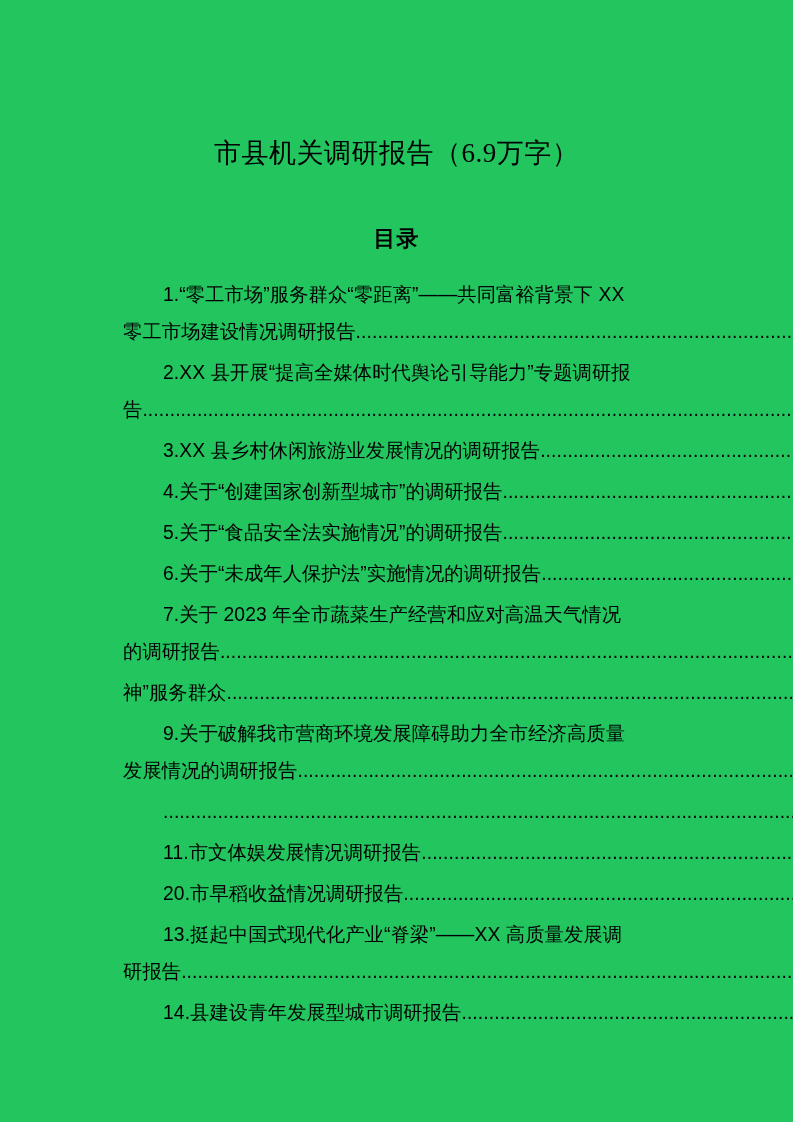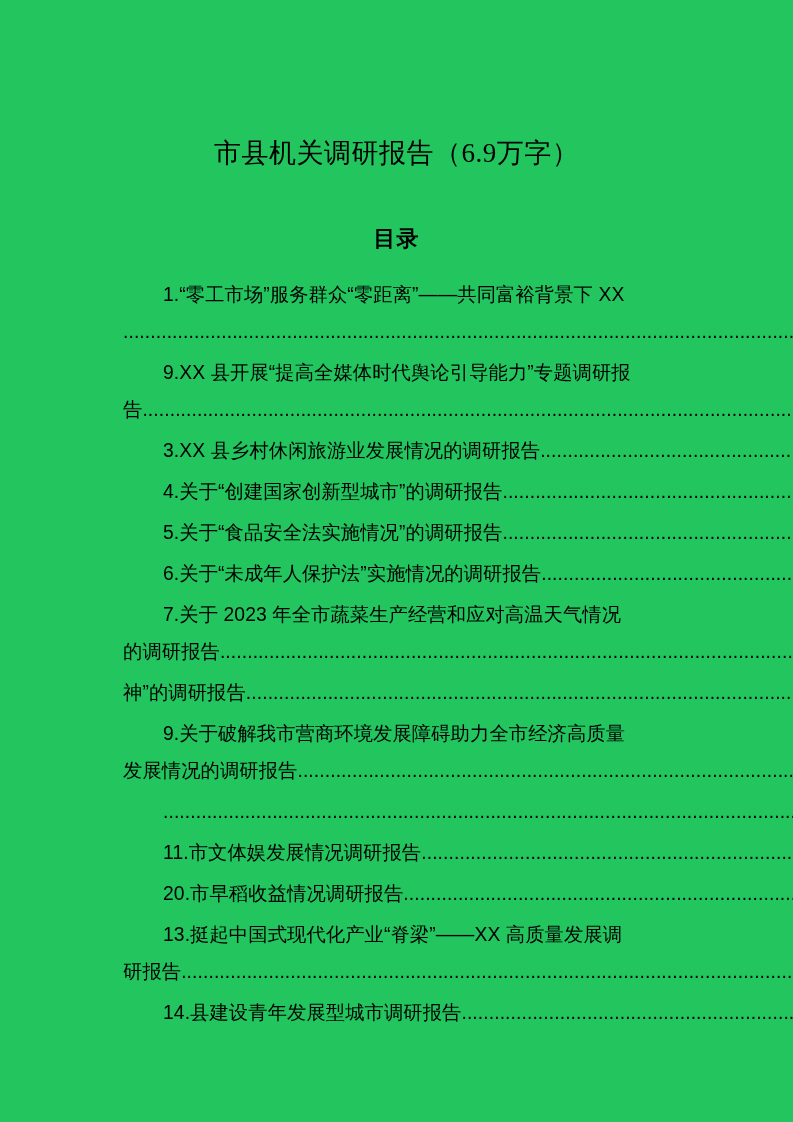--- a/index.html
+++ b/index.html
@@ -115,25 +115,26 @@
 <div class="page">
 
   <div class="doc-title">市县机关调研报告（6.9万字）</div>
 
   <div class="toc-heading">目录</div>
 
   <div class="toc" id="toc-list">
       <div class="entry-block">
         <div class="entry-head"><span>1.“零工市场”服务群众“零距离”——共同富裕背景下 XX</span><span class="justify-hack"></span></div>
         <div class="entry-tail">
-          <span class="leader-fill">...........................................................................................................................................</span>
-        </div>
-      </div>
-      <div class="entry-block">
-        <div class="entry-head"><span>9.XX 县开展“提高全媒体时代舆论引导能力”专题调研报</span><span class="justify-hack"></span></div>
+          <span class="txt">零工市场建设情况调研报告</span>
+          <span class="leader-fill">...........................................................................................................................................</span>
+        </div>
+      </div>
+      <div class="entry-block">
+        <div class="entry-head"><span>2.XX 县开展“提高全媒体时代舆论引导能力”专题调研报</span><span class="justify-hack"></span></div>
         <div class="entry-tail">
           <span class="txt">告</span>
           <span class="leader-fill">...........................................................................................................................................</span>
         </div>
       </div>
       <div class="entry-block">
         <div class="entry-single">
           <span class="indent"></span>
           <span class="txt">3.XX 县乡村休闲旅游业发展情况的调研报告</span>
           <span class="leader-fill">...........................................................................................................................................</span>
@@ -162,21 +163,21 @@
       </div>
       <div class="entry-block">
         <div class="entry-head"><span>7.关于 2023 年全市蔬菜生产经营和应对高温天气情况</span><span class="justify-hack"></span></div>
         <div class="entry-tail">
           <span class="txt">的调研报告</span>
           <span class="leader-fill">...........................................................................................................................................</span>
         </div>
       </div>
       <div class="entry-block">
         <div class="entry-tail">
-          <span class="txt">神”的调研报告</span>
+          <span class="txt">神”服务群众</span>
           <span class="leader-fill">...........................................................................................................................................</span>
         </div>
       </div>
       <div class="entry-block">
         <div class="entry-head"><span>9.关于破解我市营商环境发展障碍助力全市经济高质量</span><span class="justify-hack"></span></div>
         <div class="entry-tail">
           <span class="txt">发展情况的调研报告</span>
           <span class="leader-fill">...........................................................................................................................................</span>
         </div>
       </div>

